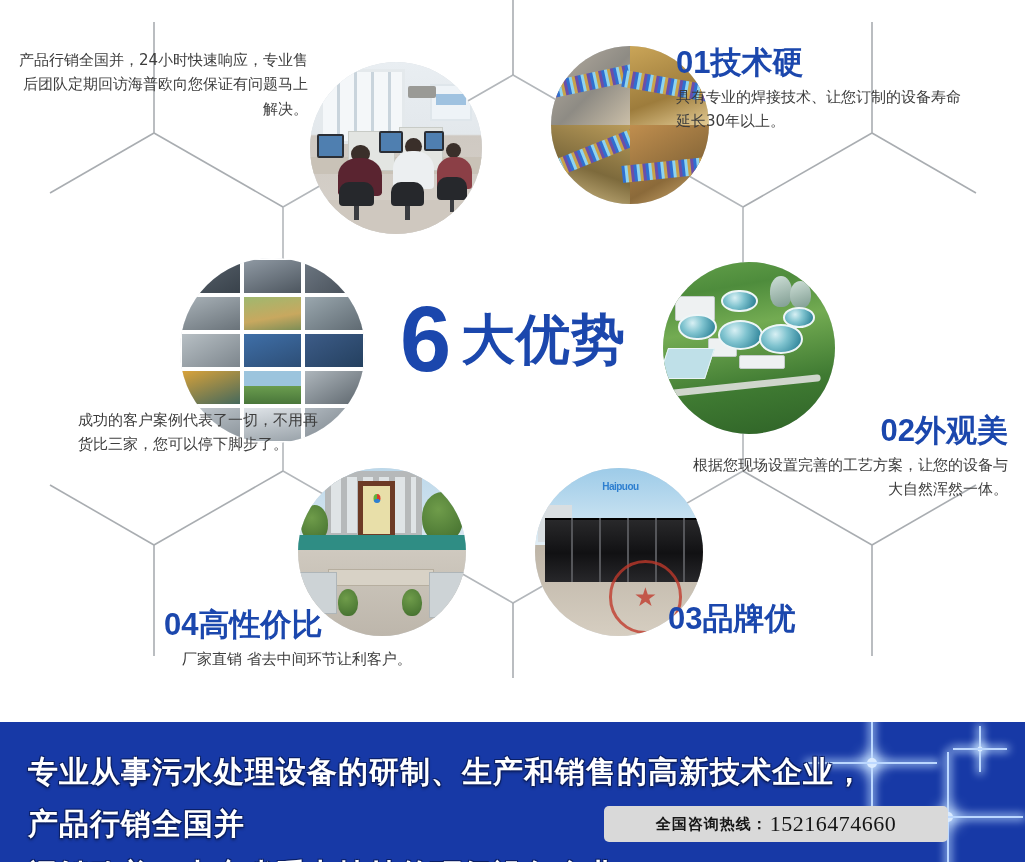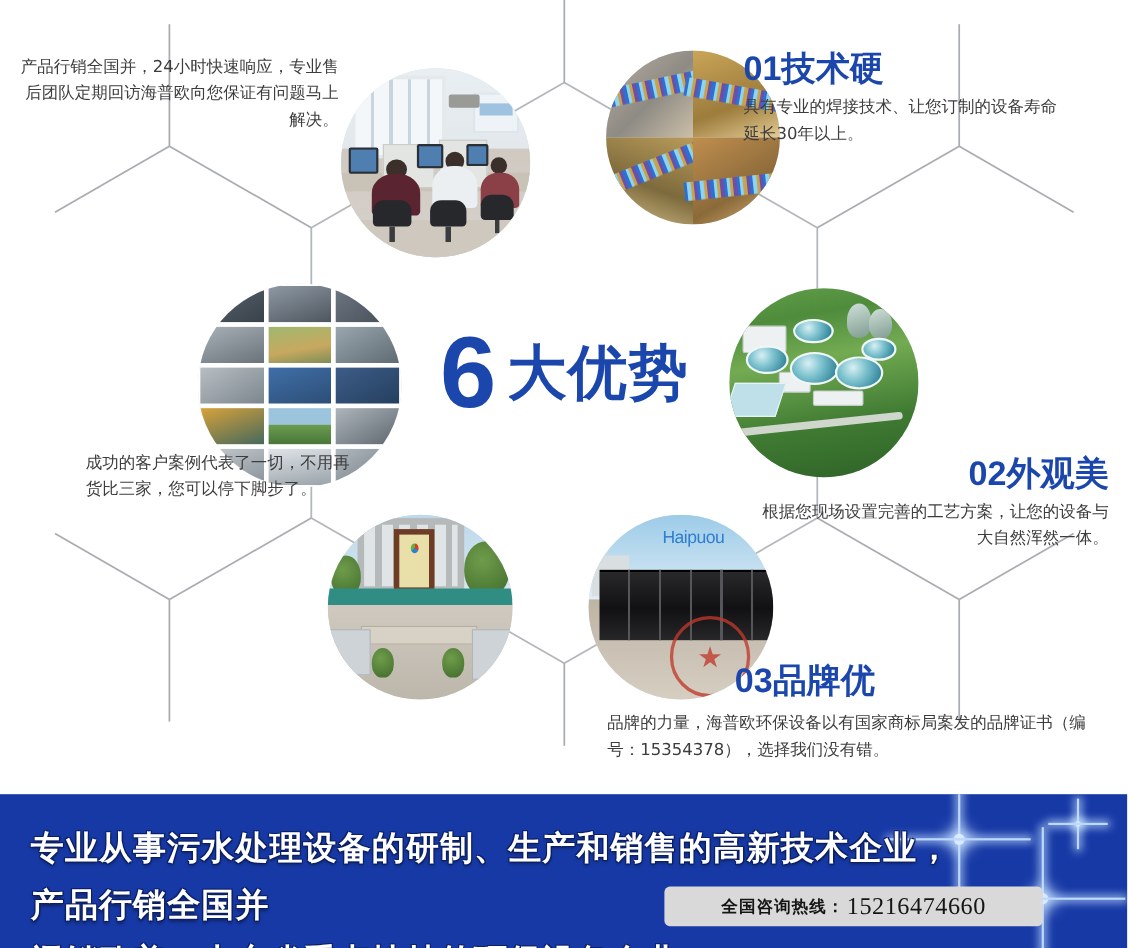--- a/index.html
+++ b/index.html
@@ -84,21 +84,21 @@
   .ph03 .skyb{position:absolute;left:0;top:0;width:100%;height:46%;
       background:linear-gradient(180deg,#9dcbe8 0%,#c9e2f1 70%,#e2eef5 100%);}
   .ph03 .ground{position:absolute;left:0;top:46%;width:100%;height:54%;
       background:linear-gradient(180deg,#bdb4a6 0%,#d6cec1 100%);}
   .ph03 .tankrow{position:absolute;left:6%;top:30%;width:94%;height:38%;
       background:linear-gradient(180deg,#2a2a2c 0%,#111113 55%,#27272a 100%);
       box-shadow:0 2px 0 #000 inset;}
   .ph03 .tankrow:after{content:"";position:absolute;inset:0;
       background:repeating-linear-gradient(90deg,transparent 0 26px,#55565a 26px 28px);}
   .ph03 .whitebox{position:absolute;left:2%;top:22%;width:20%;height:22%;background:#d9dee1;}
-  .ph03 .logo{position:absolute;left:40%;top:8%;font-size:16px;font-weight:normal;color:#2e7fd0;
+  .ph03 .logo{position:absolute;left:40%;top:8%;font-size:10px;font-weight:bold;color:#2e7fd0;
       letter-spacing:-.5px;}
   .ph03 .stamp{position:absolute;left:44%;top:55%;width:40%;height:40%;border-radius:50%;
       border:3px solid #c0392b;opacity:.78;}
   .ph03 .stamp .star{position:absolute;left:50%;top:50%;transform:translate(-50%,-50%);
       color:#c0392b;font-size:26px;line-height:1;}
 
   
   .ph04 .skyb{position:absolute;left:0;top:0;width:100%;height:52%;
       background:linear-gradient(180deg,#bcd8ea 0%,#dfeaf2 100%);}
   .ph04 .bld{position:absolute;left:16%;top:2%;width:58%;height:40%;background:#b6b9ba;}
@@ -333,26 +333,27 @@
 
   <div class="feat ta-l" style="left:78px;top:404px;width:250px;">
     <p>成功的客户案例代表了一切，不用再货比三家，您可以停下脚步了。</p>
   </div>
 
   <div class="feat ta-r" style="left:690px;top:414px;width:318px;">
     <h3>02外观美</h3>
     <p>根据您现场设置完善的工艺方案，让您的设备与大自然浑然一体。</p>
   </div>
 
+  <div class="feat ta-l" style="left:164px;top:608px;width:250px;">
+    <h3>04高性价比</h3>
+    <p style="padding-left:18px;">厂家直销 省去中间环节让利客户。</p>
+  </div>
 
   <div class="feat ta-l" style="left:668px;top:602px;width:300px;">
     <h3>03品牌优</h3>
-  </div>
-  <div class="feat ta-l" style="left:552px;top:645px;width:452px;">
-    <p style="margin:0;">品牌的力量，海普欧环保设备以有国家商标局案发的品牌证书（编号：15354378），选择我们没有错。</p>
   </div>
 
   <div id="banner">
     <div class="glowwrap">
       <span class="sp" style="left:22px;top:-14px;width:130px;height:110px;">
           <em></em>
         </span>
       <span class="sp" style="left:88px;top:30px;width:150px;height:130px;">
           <em></em>
         </span>

